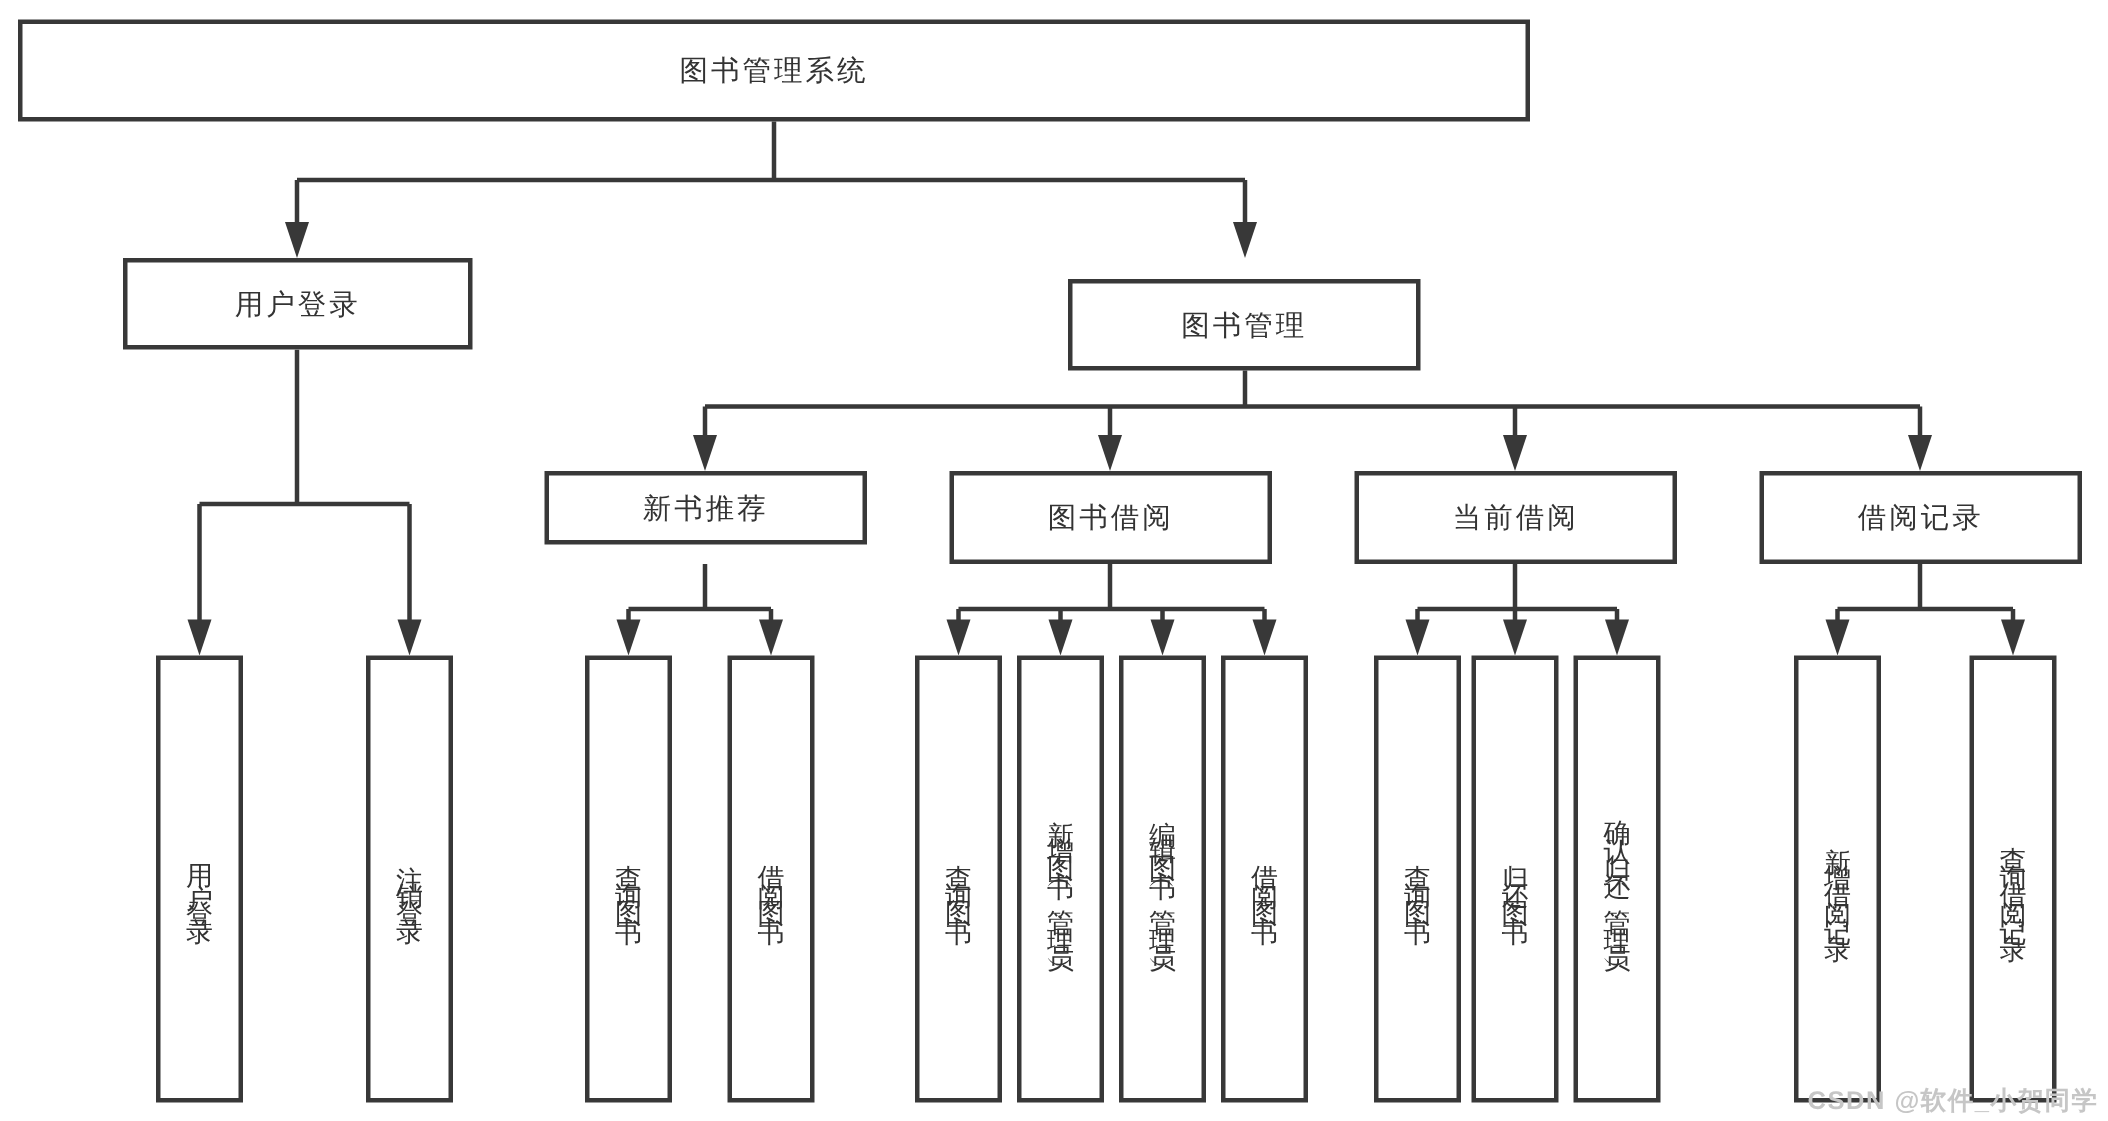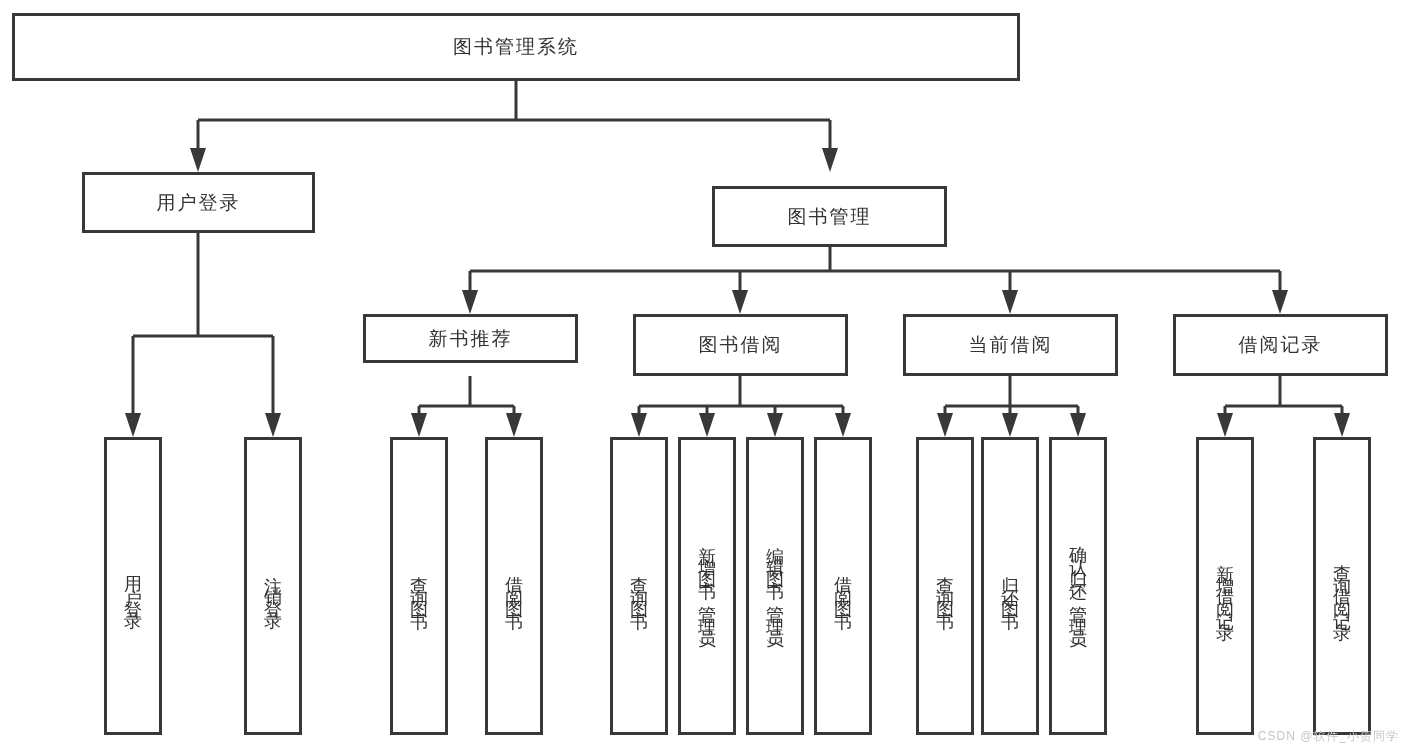--- a/index.html
+++ b/index.html
@@ -45,24 +45,25 @@
     font-size: 18px;
     letter-spacing: 12px;
     line-height: 1;
     white-space: nowrap;
     color: #333333;
   }
   .watermark {
     position: absolute;
     right: 6px;
     bottom: 2px;
-    font-size: 12px;
+    font-size: 17px;
     color: #c6c6c6;
     letter-spacing: 1px;
     z-index: 5;
+    font-weight: bold;
   }
 </style>
 </head>
 <body>
 
 <div class="stage">
 
   <svg class="wires" width="1405" height="747" viewBox="0 0 1405 747" xmlns="http://www.w3.org/2000/svg">
     <g stroke="#383838" stroke-width="3" fill="none">
 

